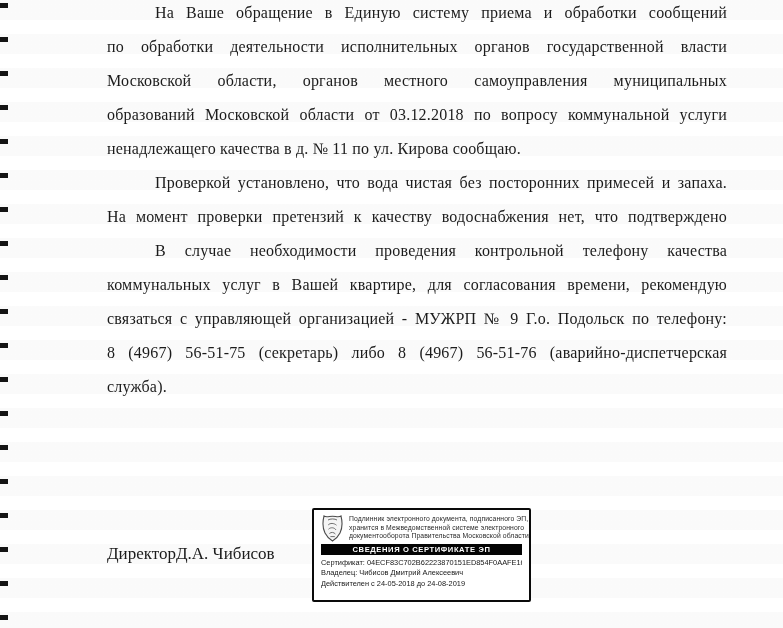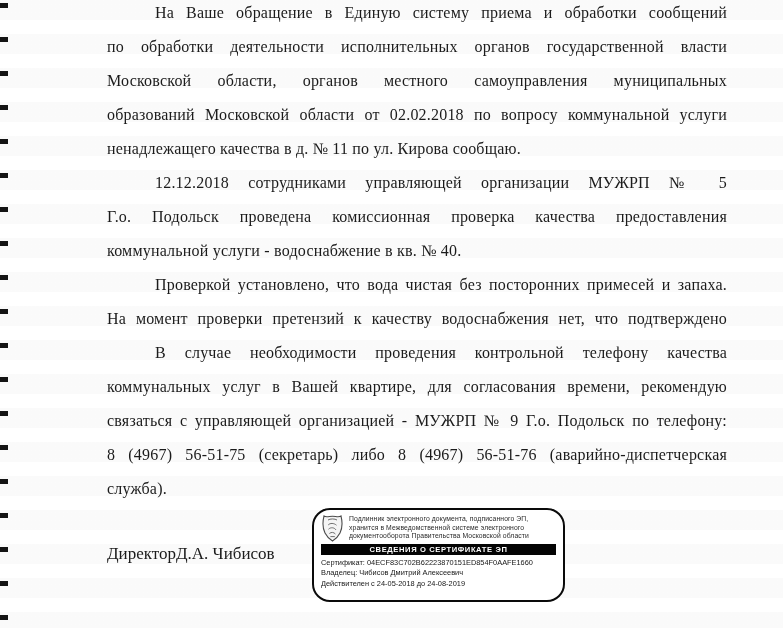--- a/index.html
+++ b/index.html
@@ -54,26 +54,26 @@
     justify-content: flex-start;
     font-size: 17px;
     line-height: 22px;
   }
 
   
   .stamp {
     position: absolute;
     left: 312px;
     top: 508px;
-    width: 253px;
+    width: 219px;
     height: 94px;
     box-sizing: border-box;
     background: #ffffff;
     border: 2px solid #0a0a0a;
-    border-radius: 18px;
+    border-radius: 2px;
     font-family: "Liberation Sans", sans-serif;
     overflow: hidden;
   }
   .stamp-top {
     display: flex;
     align-items: center;
     gap: 5px;
     padding: 4px 7px 1px 7px;
   }
   .stamp-emblem { width: 23px; height: 28px; flex: 0 0 auto; }
@@ -107,27 +107,22 @@
 
 <div class="page">
 
   <div class="scan-marks"></div>
 
   <div class="body-text">
     <div class="para">
       <div class="ln indent">На Ваше обращение в Единую систему приема и обработки сообщений</div>
       <div class="ln">по обработки деятельности исполнительных органов государственной власти</div>
       <div class="ln">Московской области, органов местного самоуправления муниципальных</div>
-      <div class="ln">образований Московской области от 02.02.2018 по вопросу коммунальной услуги</div>
+      <div class="ln">образований Московской области от 03.12.2018 по вопросу коммунальной услуги</div>
       <div class="ln last">ненадлежащего качества в д. № 11 по ул. Кирова сообщаю.</div>
-    </div>
-    <div class="para">
-      <div class="ln indent">12.12.2018 сотрудниками управляющей организации МУЖРП № 5</div>
-      <div class="ln">Г.о. Подольск проведена комиссионная проверка качества предоставления</div>
-      <div class="ln last">коммунальной услуги - водоснабжение в кв. № 40.</div>
     </div>
     <div class="para">
       <div class="ln indent">Проверкой установлено, что вода чистая без посторонних примесей и запаха.</div>
       <div class="ln">На момент проверки претензий к качеству водоснабжения нет, что подтверждено</div>
     </div>
     <div class="para">
       <div class="ln indent">В случае необходимости проведения контрольной телефону качества</div>
       <div class="ln">коммунальных услуг в Вашей квартире, для согласования времени, рекомендую</div>
       <div class="ln">связаться с управляющей организацией - МУЖРП № 9 Г.о. Подольск по телефону:</div>
       <div class="ln">8 (4967) 56-51-75 (секретарь) либо 8 (4967) 56-51-76 (аварийно-диспетчерская</div>

